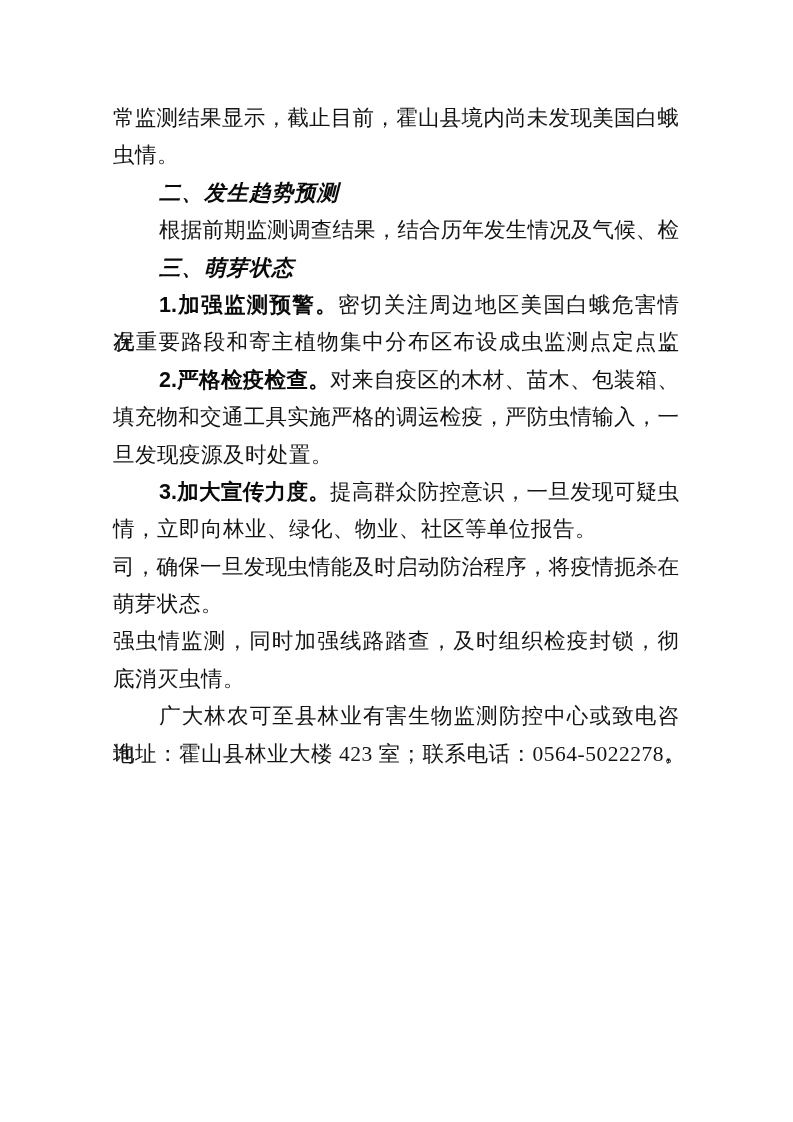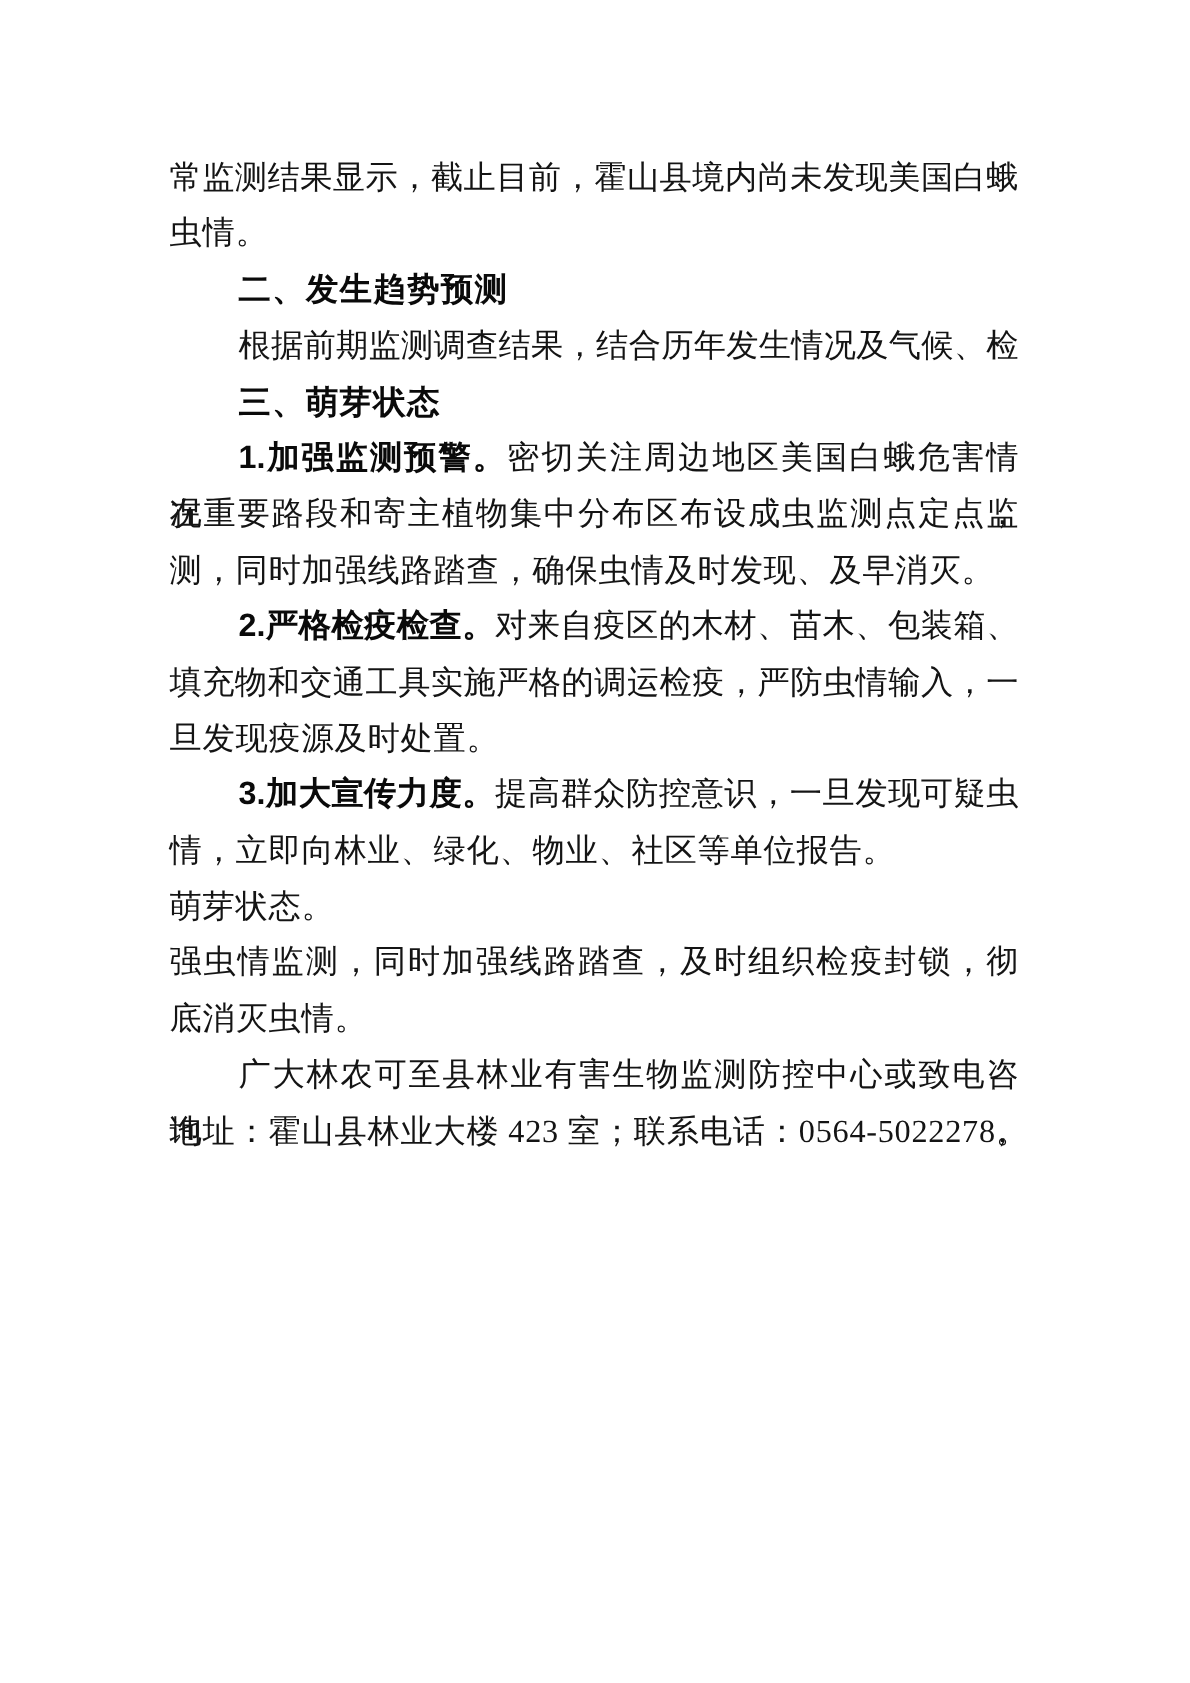--- a/index.html
+++ b/index.html
@@ -37,44 +37,45 @@
     letter-spacing: 0;
   }
   .line.indent {
     text-indent: 46px;
   }
   .line.heading {
     font-family: "Liberation Sans", "DejaVu Sans", sans-serif;
     font-weight: 700;
     color: #0a0a0a;
     letter-spacing: 1px;
+    font-style: italic;
   }
   .line b {
     font-family: "Liberation Sans", "DejaVu Sans", sans-serif;
     font-weight: 700;
     color: #0a0a0a;
   }
 </style>
 </head>
 <body>
 
 <div class="page">
   <div class="doc">
       <div class="line body justify">常监测结果显示，截止目前，霍山县境内尚未发现美国白蛾</div>
       <div class="line body">虫情。</div>
       <div class="line heading indent">二、发生趋势预测</div>
       <div class="line body justify indent">根据前期监测调查结果，结合历年发生情况及气候、检</div>
       <div class="line heading indent">三、萌芽状态</div>
       <div class="line body justify indent"><b>1.加强监测预警。</b>密切关注周边地区美国白蛾危害情况，</div>
       <div class="line body justify">在重要路段和寄主植物集中分布区布设成虫监测点定点监</div>
-      <div class="line body">测，同时加强线路踏查，确保虫情及时发现、及早消灭。</div>
       <div class="line body justify indent"><b>2.严格检疫检查。</b>对来自疫区的木材、苗木、包装箱、</div>
       <div class="line body justify">填充物和交通工具实施严格的调运检疫，严防虫情输入，一</div>
       <div class="line body">旦发现疫源及时处置。</div>
       <div class="line body justify indent"><b>3.加大宣传力度。</b>提高群众防控意识，一旦发现可疑虫</div>
       <div class="line body">情，立即向林业、绿化、物业、社区等单位报告。</div>
+      <div class="line body justify">司，确保一旦发现虫情能及时启动防治程序，将疫情扼杀在</div>
       <div class="line body">萌芽状态。</div>
       <div class="line body justify">强虫情监测，同时加强线路踏查，及时组织检疫封锁，彻</div>
       <div class="line body">底消灭虫情。</div>
       <div class="line body justify indent">广大林农可至县林业有害生物监测防控中心或致电咨询，</div>
       <div class="line body">地址：霍山县林业大楼 423 室；联系电话：0564-5022278。</div>
     </div>
 </div>
 
 </body></html>

